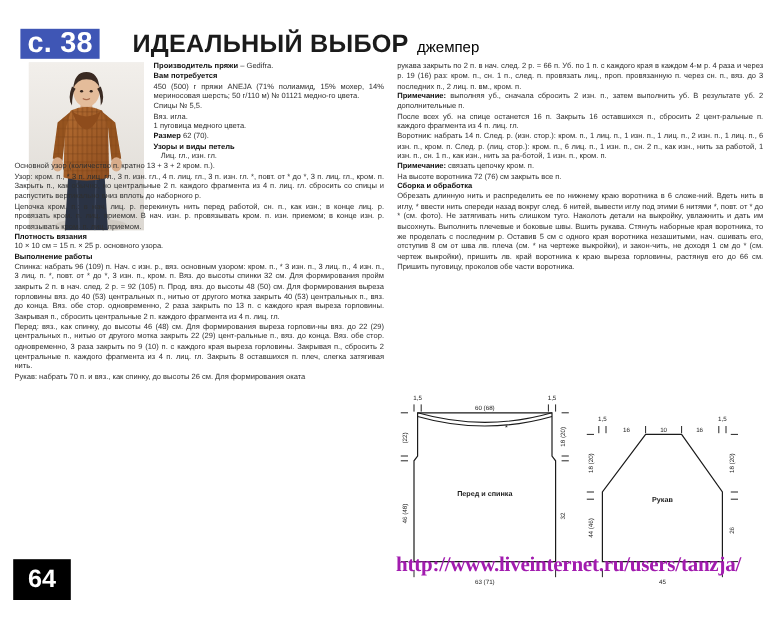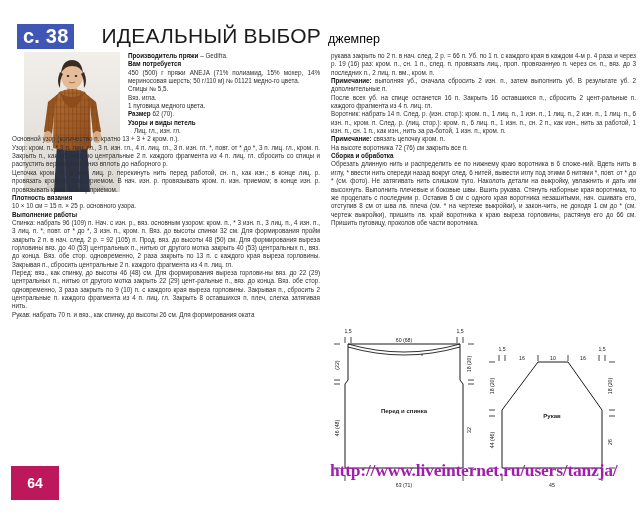--- a/index.html
+++ b/index.html
@@ -6,46 +6,46 @@
   body{
     width:642px;height:525px;background:#ffffff;
     font-family:"Liberation Sans","DejaVu Sans",sans-serif;
     color:#2b2b2b;overflow:hidden;position:relative;
   }
   .page{position:relative;width:642px;height:525px;background:#fff;}
 
   
   .header{position:absolute;left:17px;top:24px;display:flex;align-items:baseline;gap:7px;}
   .pagechip{
-    background:#3f56b5;color:#fff;font-size:20px;font-weight:bold;
+    background:#3f56b5;color:#fff;font-size:24px;font-weight:bold;
     padding:1px 6px 2px 6px;line-height:22px;letter-spacing:.2px;
     font-family:"Liberation Sans",sans-serif;
   }
-  .h-title{font-size:21px;font-weight:normal;color:#1b1b1b;letter-spacing:.2px;line-height:22px;padding-left:20px;}
+  .h-title{font-size:21px;font-weight:bold;color:#1b1b1b;letter-spacing:.2px;line-height:22px;padding-left:20px;}
   .h-sub{font-size:12.5px;color:#000000;font-weight:normal;line-height:22px;}
 
   
   .photo{
     position:absolute;left:24px;top:52px;width:96px;height:140px;
     background:#e9e6e2;overflow:hidden;
   }
   .photo svg{display:block;}
 
   
   .col{position:absolute;font-size:6.3px;line-height:8.35px;color:#2f2f2f;text-align:justify;}
   .colL{left:12px;top:52px;width:308px;}
   .colR{left:331px;top:52px;width:305px;}
   .ind{padding-left:116px;}
   .p{margin:0;}
   .b{font-weight:bold;color:#111;}
 
   
   .pagenum{
     position:absolute;left:11px;top:466px;width:48px;height:34px;
-    background:#be185d;color:#fff;font-size:14px;font-weight:bold;
+    background:#000000;color:#fff;font-size:21px;font-weight:bold;
     display:flex;align-items:center;justify-content:center;
   }
 
   
   .watermark{
     position:absolute;left:330px;top:460px;width:312px;
     font-size:17.5px;font-weight:bold;color:#a21caf;letter-spacing:-.2px;
     white-space:nowrap;font-family:"Liberation Serif","DejaVu Serif",serif;
   }
 

